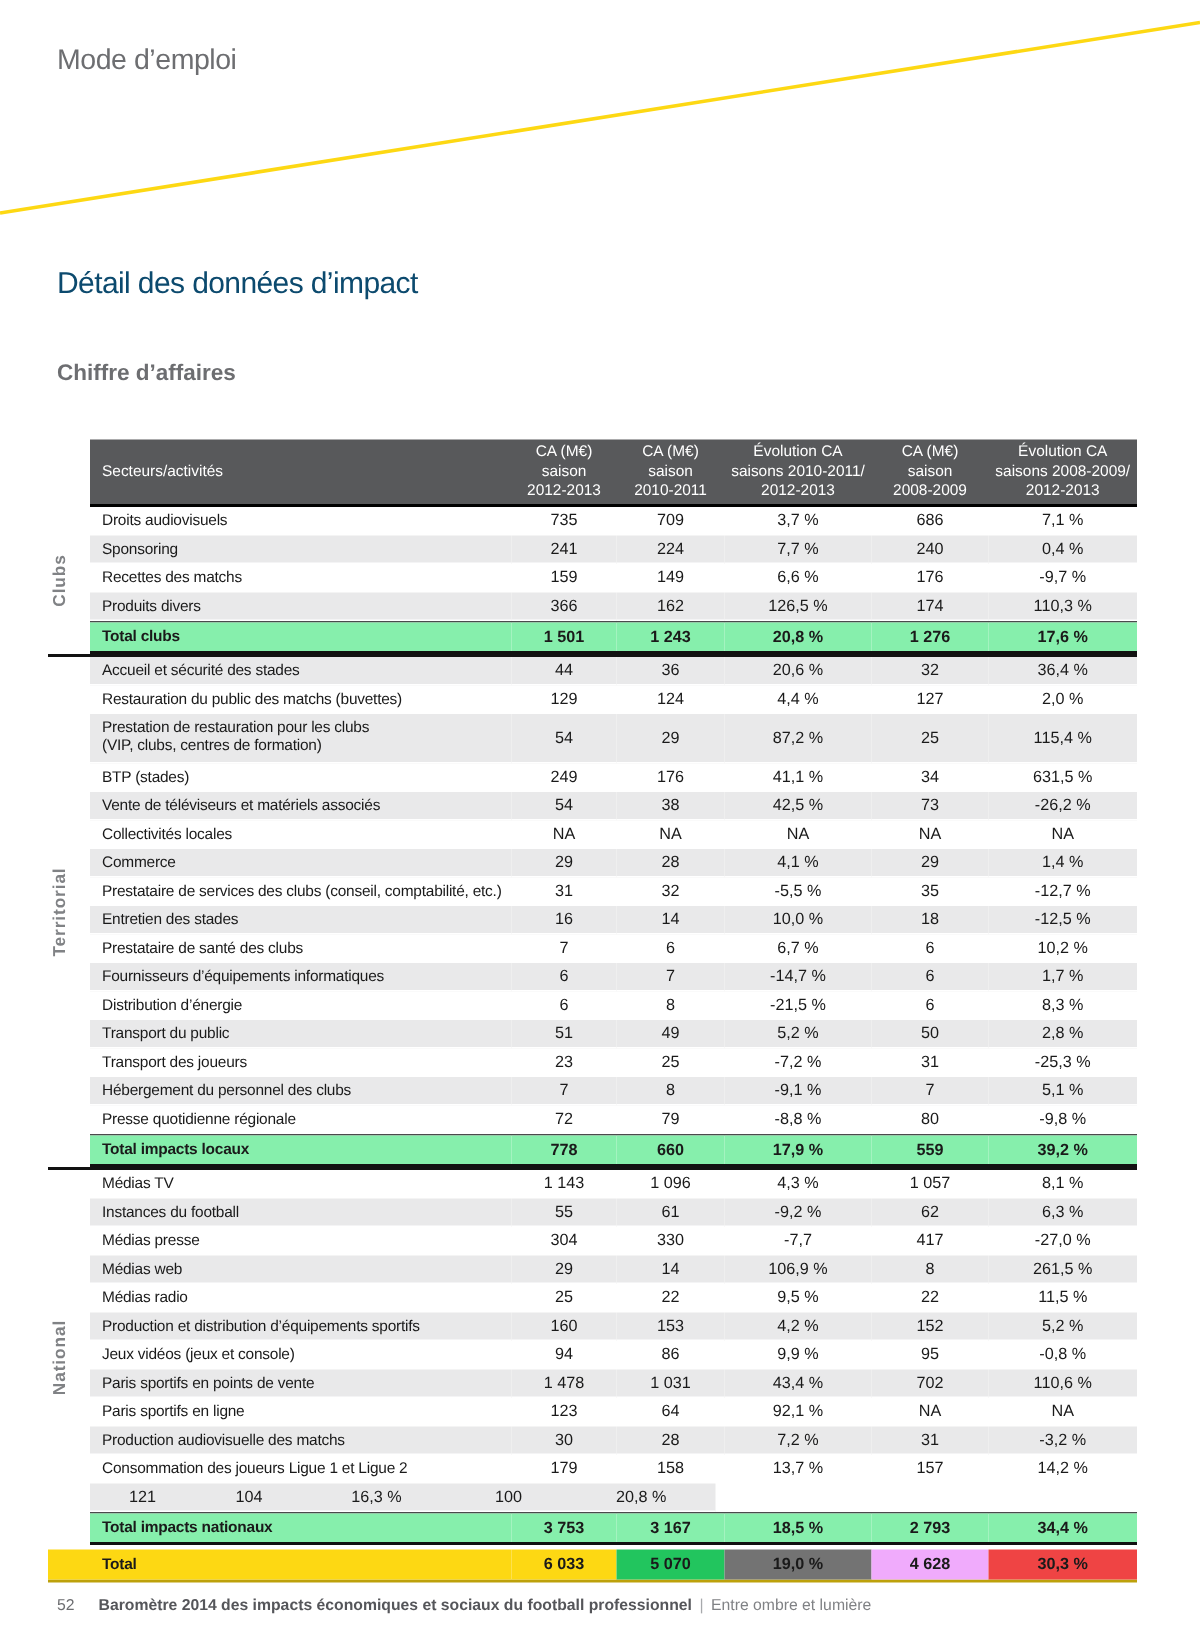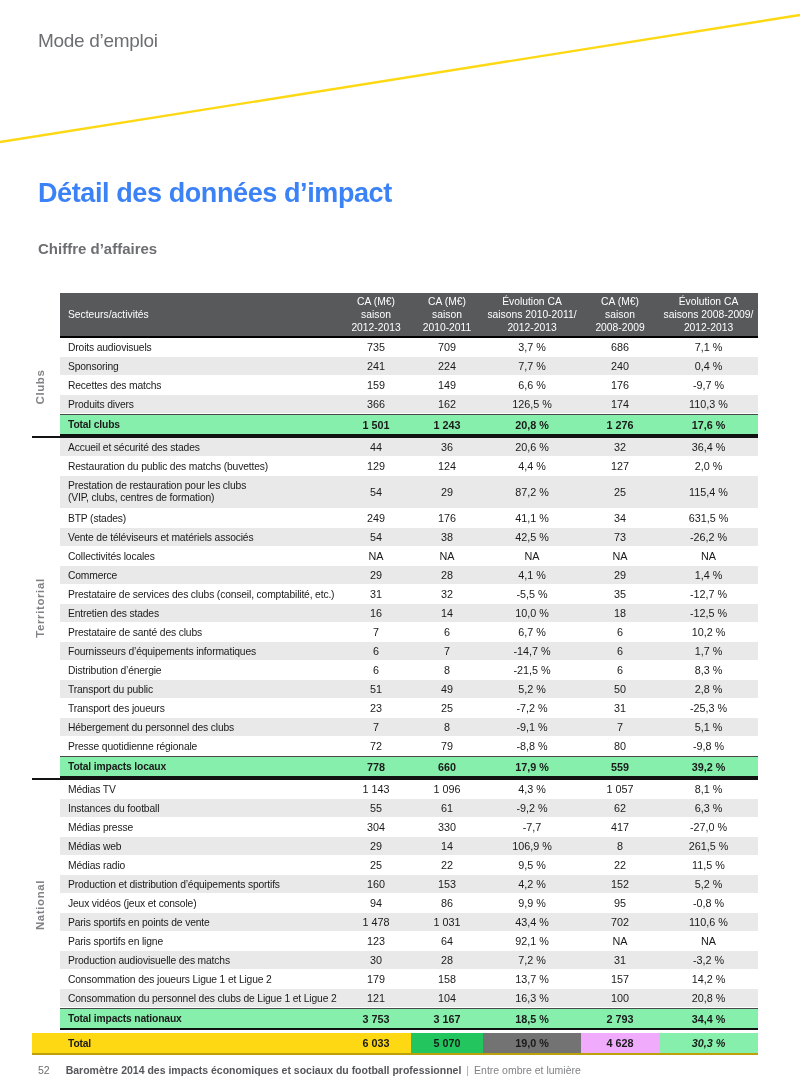--- a/index.html
+++ b/index.html
@@ -11,21 +11,21 @@
   
   .kicker{
     position:absolute;left:38px;top:30px;
     font-size:19px;font-weight:400;color:#6d6e71;letter-spacing:-0.3px;
   }
   .diag{
     position:absolute;left:0;top:0;width:800px;height:160px;pointer-events:none;
   }
   .page-title{
     position:absolute;left:38px;top:178px;
-    font-size:27px;font-weight:700;color:#3b82f6;letter-spacing:-0.4px;
+    font-size:20px;font-weight:400;color:#0c4a6e;letter-spacing:-0.4px;
   }
   .section-heading{
     position:absolute;left:38px;top:240px;
     font-size:15px;font-weight:700;color:#6d6e71;
   }
   
   .table-wrap{
     position:absolute;left:32px;top:293px;width:726px;
   }
   .impact-table{margin-left:28px;width:698px;}
@@ -378,21 +378,20 @@
           </div>
           <div class="row">
             <div class="cell c0">Consommation des joueurs Ligue 1 et Ligue 2</div>
             <div class="cell c1">179</div>
             <div class="cell c2">158</div>
             <div class="cell c3">13,7 %</div>
             <div class="cell c4">157</div>
             <div class="cell c5">14,2 %</div>
           </div>
           <div class="row shade">
-            <div class="cell c0">Consommation du personnel des clubs de Ligue 1 et Ligue 2</div>
             <div class="cell c1">121</div>
             <div class="cell c2">104</div>
             <div class="cell c3">16,3 %</div>
             <div class="cell c4">100</div>
             <div class="cell c5">20,8 %</div>
           </div>
           <div class="row total">
             <div class="cell c0">Total impacts nationaux</div>
             <div class="cell c1">3 753</div>
             <div class="cell c2">3 167</div>
@@ -400,21 +399,21 @@
             <div class="cell c4">2 793</div>
             <div class="cell c5">34,4 %</div>
           </div>
         </div>
         <div class="row grand" style="border-bottom-color: rgb(189, 161, 11);">
           <div class="cell c0" style="background: rgb(253, 216, 19);">Total</div>
           <div class="cell c1" style="background: rgb(253, 216, 19);">6 033</div>
           <div class="cell c2" style="background: #22c55e;">5 070</div>
           <div class="cell c3" style="background: #737373;">19,0 %</div>
           <div class="cell c4" style="background: #f0abfc;">4 628</div>
-          <div class="cell c5" style="background: #86efac; font-style: italic;">30,3 %</div>
+          <div class="cell c5" style="background: #ef4444;">30,3 %</div>
         </div>
       </div>
   </div>
 </div>
 
 <div class="footer">
   <span class="pageno">52</span>
   <span class="report">Baromètre 2014 des impacts économiques et sociaux du football professionnel</span>
   <span class="sep">|</span>
   <span class="edition">Entre ombre et lumière</span>

